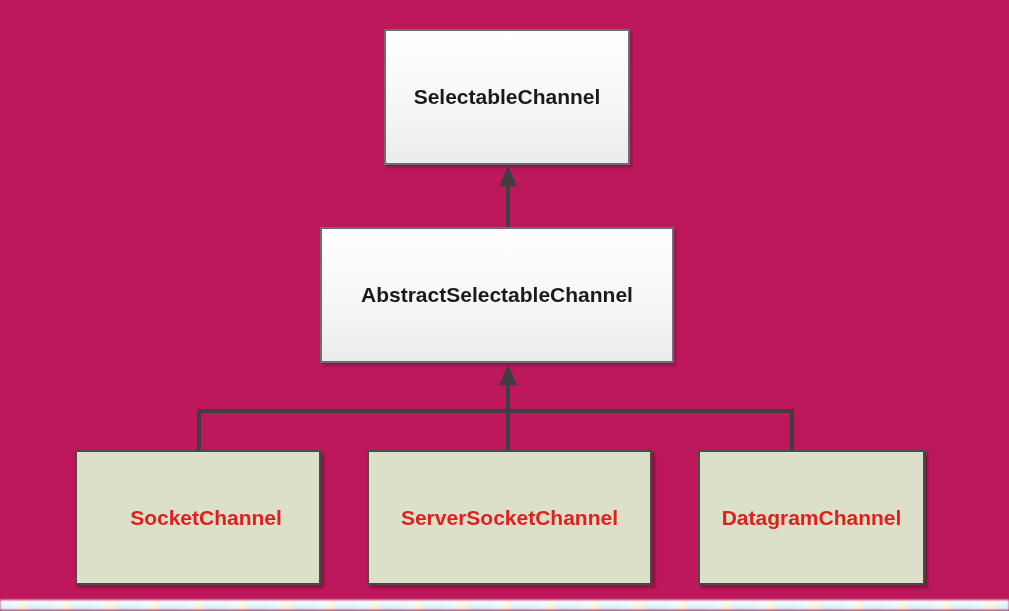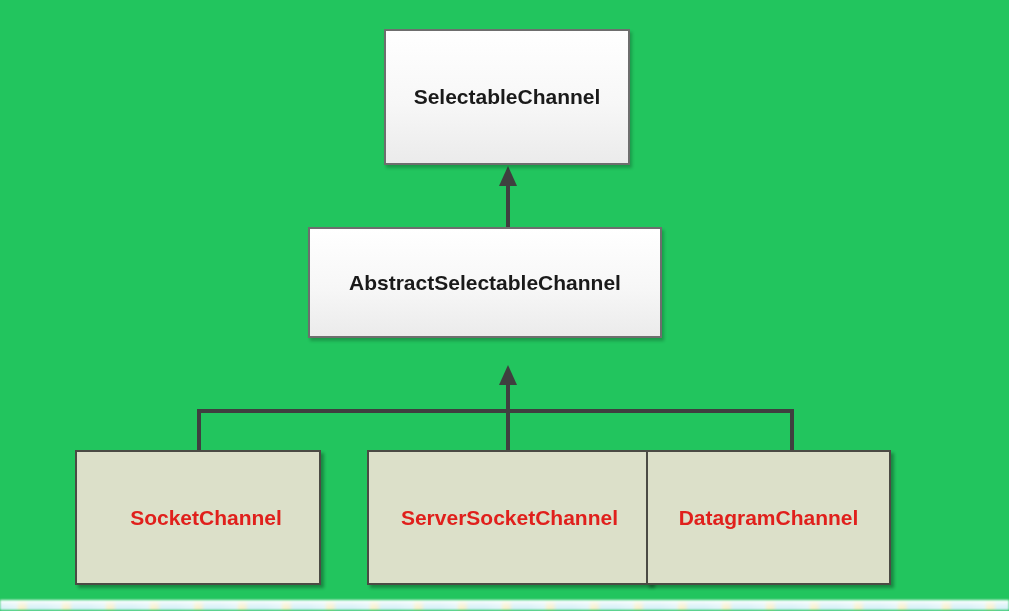--- a/index.html
+++ b/index.html
@@ -5,21 +5,21 @@
   html, body {
     margin: 0;
     padding: 0;
     background: #ffffff;
     font-family: "Liberation Sans", sans-serif;
   }
   .canvas {
     position: relative;
     width: 1009px;
     height: 611px;
-    background: #22c55e;
+    background: #be185d;
     overflow: hidden;
   }
   .edges-svg {
     position: absolute;
     left: 0;
     top: 0;
     width: 1009px;
     height: 611px;
     pointer-events: none;
   }
@@ -40,24 +40,24 @@
     color: #1a1a1a;
     box-shadow: 2px 3px 3px rgba(0,0,0,0.22);
   }
   .node.child {
     background: #dce0c9;
     border: 2px solid #4b4b44;
     color: #e0201c;
     box-shadow: 3px 3px 3px rgba(0,0,0,0.30);
   }
   .node-selectable            { left: 384px; top: 29px;  width: 246px; height: 136px; }
-  .node-abstract-selectable   { left: 308px; top: 227px; width: 354px; height: 111px; }
+  .node-abstract-selectable   { left: 320px; top: 227px; width: 354px; height: 136px; }
   .node-socket                { left: 75px;  top: 450px; width: 246px; height: 135px; padding-left: 16px; }
   .node-server-socket         { left: 367px; top: 450px; width: 285px; height: 135px; }
-  .node-datagram              { left: 646px; top: 450px; width: 245px; height: 135px; }
+  .node-datagram              { left: 698px; top: 450px; width: 227px; height: 135px; }
   .bottom-strip {
     position: absolute;
     left: 0;
     top: 600px;
     width: 1009px;
     height: 10px;
     background:
       linear-gradient(to bottom, rgba(255,255,255,0.95) 0%, rgba(255,255,255,0.35) 55%, rgba(255,255,255,0) 100%),
       repeating-linear-gradient(90deg,
         #cfeef5 0px,  #dcf3f7 16px,

